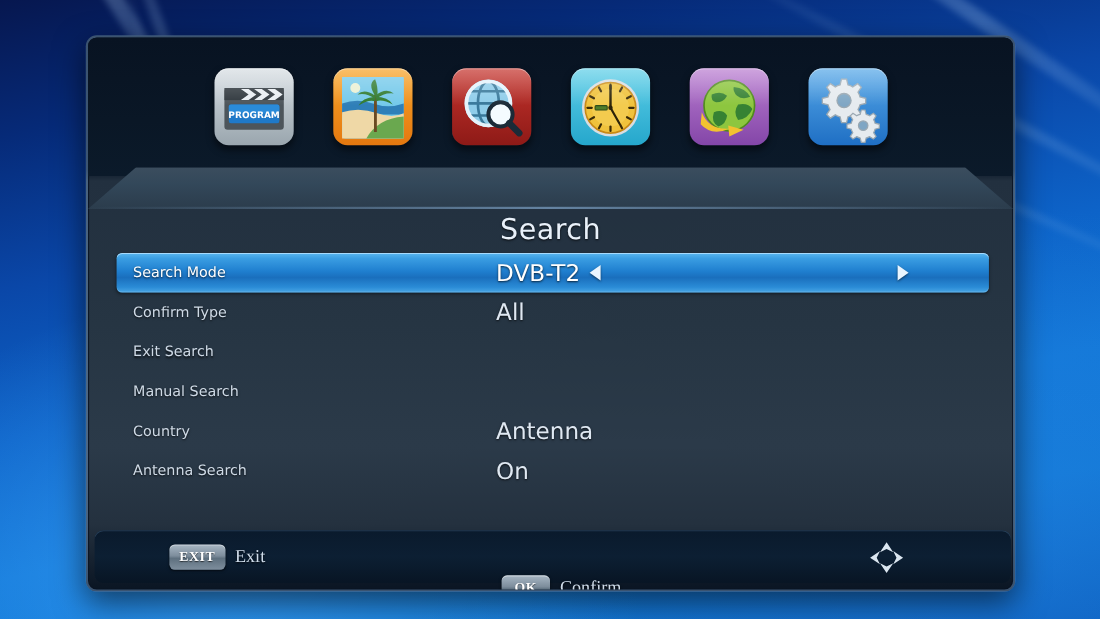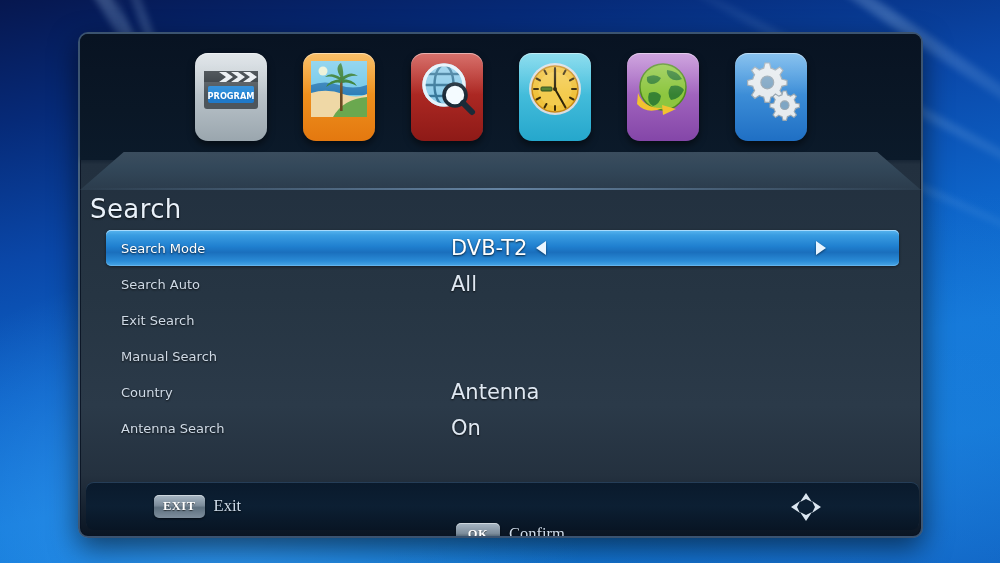--- a/index.html
+++ b/index.html
@@ -63,21 +63,21 @@
   }
 
   
   #icons {
     position: absolute; left: 0; top: 0; width: 100%; height: 126px;
     display: flex; align-items: center; justify-content: center; gap: 36px;
     padding: 0 48px;
   }
   .app-icon {
     position: relative;
-    width: 72px; height: 88px;
+    width: 72px; height: 70px;
     border-radius: 13px;
     box-shadow: 0 4px 7px rgba(0,0,0,.5), inset 0 1px 0 rgba(255,255,255,.45);
     overflow: hidden;
     flex: 0 0 auto;
   }
   .app-icon::after {
     content: ""; position: absolute; left: 0; top: 0; width: 100%; height: 48%;
     background: linear-gradient(180deg, rgba(255,255,255,.30), rgba(255,255,255,0));
     pointer-events: none;
   }
@@ -87,23 +87,23 @@
   .ic-picture  { background: linear-gradient(180deg,#f7a429,#e4780f); }
   .ic-search   { background: linear-gradient(180deg,#c6342d,#8e1a17); }
   .ic-time     { background: linear-gradient(180deg,#5ecfe8,#25a7cc); }
   .ic-network  { background: linear-gradient(180deg,#ba7ed1,#8446a8); }
   .ic-setup    { background: linear-gradient(180deg,#56a8e8,#1f6fc4); }
   .ic-usb      { background: linear-gradient(180deg,#f9ab2c,#e3780c); }
 
   
   #title {
     position: absolute; left: 0; top: 160px; width: 100%;
+    text-align: center;
     font-size: 26px; color: #e9f1fa; letter-spacing: .4px;
     text-shadow: 0 1px 2px rgba(0,0,0,.8);
-    margin-left: 10px;
   }
 
   
   #menu {
     position: absolute; left: 26px; top: 196px;
     width: 793px;
   }
   .row {
     position: relative;
     height: 36px;
@@ -313,21 +313,21 @@
     <div id="menu">
 
       <div class="row selected">
         <span class="label">Search Mode</span>
         <span class="arrow arrow-left"></span>
         <span class="value">DVB-T2</span>
         <span class="arrow arrow-right"></span>
       </div>
 
       <div class="row">
-        <span class="label">Search Auto</span>
+        <span class="label">Confirm Type</span>
         <span class="value">All</span>
       </div>
 
       <div class="row">
         <span class="label">Exit Search</span>
         <span class="value"></span>
       </div>
 
       <div class="row">
         <span class="label">Manual Search</span>

